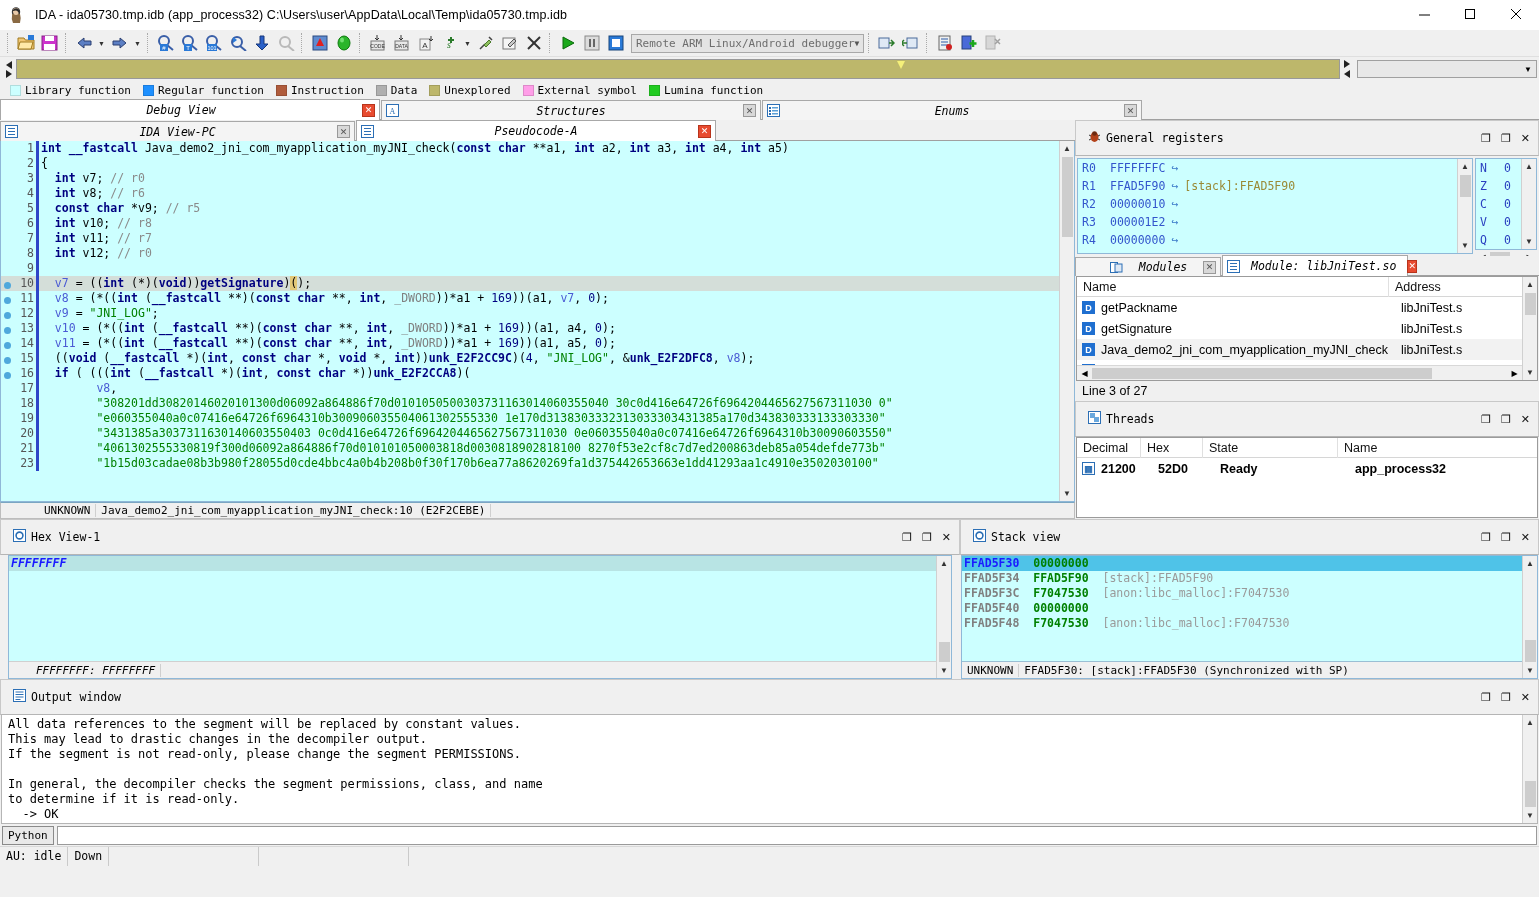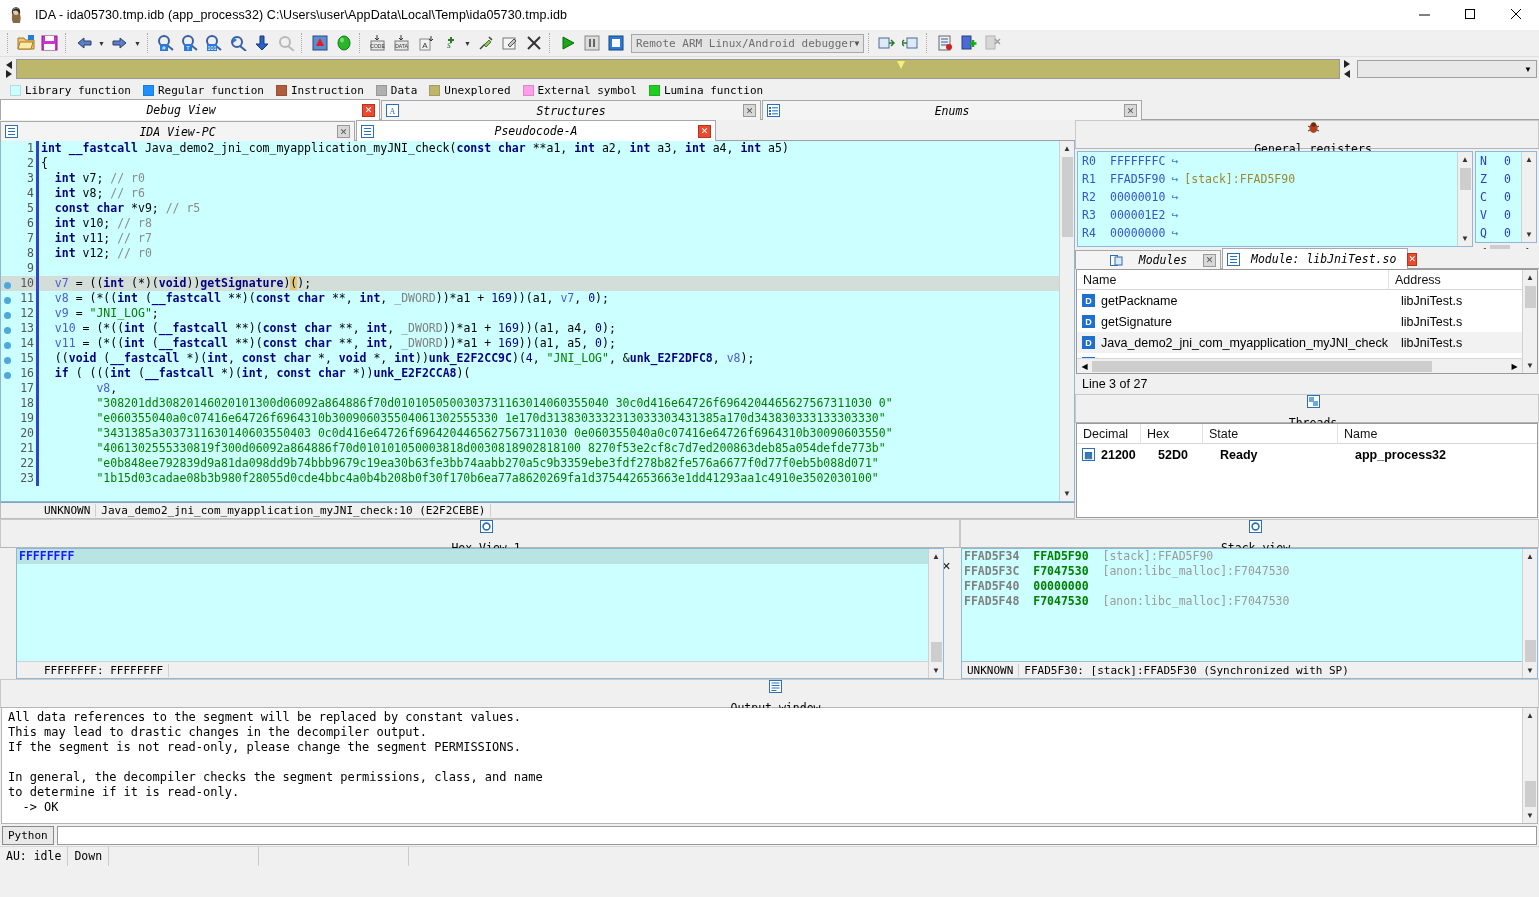--- a/index.html
+++ b/index.html
@@ -118,23 +118,23 @@
   .tab .tab-close {
     width: 13px; height: 13px; display: flex; align-items: center; justify-content: center;
     font-size: 9px; font-weight: bold; font-family: "DejaVu Sans", sans-serif;
     border: 1px solid #999; background: #d8d8d8; color: #555;
   }
   .tab .tab-close.red { background: #e84b30; border: 1px solid #b8341c; color: #fff; }
   .tab .tab-ico { width: 13px; height: 13px; flex: none; }
 
   
   .panel-title {
-    height: 29px; background: #f0f0f0; display: flex; align-items: center;
+    height: 36px; background: #f0f0f0; display: flex; align-items: center;
     border: 1px solid #c8c8c8; border-bottom: 1px solid #b5b5b5;
-    font-family: "DejaVu Sans Mono", monospace; font-size: 11.5px; padding-left: 12px; gap: 5px; flex-direction: column;
+    font-family: "DejaVu Sans Mono", monospace; font-size: 11.5px; padding-left: 12px; gap: 5px;
   }
   .panel-title .pt-label { white-space: nowrap; }
   .panel-btns { margin-left: auto; display: flex; gap: 10px; padding-right: 8px; }
   .panel-btns span { font-size: 11px; color: #111; font-family: "DejaVu Sans", sans-serif; }
 
   
   .code-wrap {
     background: #ccffff; font-family: "DejaVu Sans Mono", monospace; font-size: 11.5px;
     overflow: hidden; position: relative;
   }
@@ -579,21 +579,20 @@
             <div class="code-line"><span class="ln-bp"><span class="dot"></span></span><span class="ln-num">12</span><span class="ln-bar blue"></span><span class="ln-txt"><span class="c-plain">  </span><span class="c-var">v9</span><span class="c-plain"> = </span><span class="c-str">"JNI_LOG"</span><span class="c-plain">;</span></span></div>
             <div class="code-line"><span class="ln-bp"><span class="dot"></span></span><span class="ln-num">13</span><span class="ln-bar blue"></span><span class="ln-txt"><span class="c-plain">  </span><span class="c-var">v10</span><span class="c-plain"> = (*((</span><span class="c-kw">int</span><span class="c-plain"> (</span><span class="c-kw">__fastcall </span><span class="c-plain">**)(</span><span class="c-kw">const char </span><span class="c-plain">**, </span><span class="c-kw">int</span><span class="c-plain">, </span><span class="c-gray">_DWORD</span><span class="c-plain">))*a1 + </span><span class="c-num">169</span><span class="c-plain">))(a1, a4, </span><span class="c-num">0</span><span class="c-plain">);</span></span></div>
             <div class="code-line"><span class="ln-bp"><span class="dot"></span></span><span class="ln-num">14</span><span class="ln-bar blue"></span><span class="ln-txt"><span class="c-plain">  </span><span class="c-var">v11</span><span class="c-plain"> = (*((</span><span class="c-kw">int</span><span class="c-plain"> (</span><span class="c-kw">__fastcall </span><span class="c-plain">**)(</span><span class="c-kw">const char </span><span class="c-plain">**, </span><span class="c-kw">int</span><span class="c-plain">, </span><span class="c-gray">_DWORD</span><span class="c-plain">))*a1 + </span><span class="c-num">169</span><span class="c-plain">))(a1, a5, </span><span class="c-num">0</span><span class="c-plain">);</span></span></div>
             <div class="code-line"><span class="ln-bp"><span class="dot"></span></span><span class="ln-num">15</span><span class="ln-bar blue"></span><span class="ln-txt"><span class="c-plain">  ((</span><span class="c-kw">void</span><span class="c-plain"> (</span><span class="c-kw">__fastcall </span><span class="c-plain">*)(</span><span class="c-kw">int</span><span class="c-plain">, </span><span class="c-kw">const char </span><span class="c-plain">*, </span><span class="c-kw">void</span><span class="c-plain"> *, </span><span class="c-kw">int</span><span class="c-plain">))</span><span class="c-fn">unk_E2F2CC9C</span><span class="c-plain">)(</span><span class="c-num">4</span><span class="c-plain">, </span><span class="c-str">"JNI_LOG"</span><span class="c-plain">, &amp;</span><span class="c-fn">unk_E2F2DFC8</span><span class="c-plain">, </span><span class="c-var">v8</span><span class="c-plain">);</span></span></div>
             <div class="code-line"><span class="ln-bp"><span class="dot"></span></span><span class="ln-num">16</span><span class="ln-bar blue"></span><span class="ln-txt"><span class="c-plain">  </span><span class="c-kw">if</span><span class="c-plain"> ( (((</span><span class="c-kw">int</span><span class="c-plain"> (</span><span class="c-kw">__fastcall </span><span class="c-plain">*)(</span><span class="c-kw">int</span><span class="c-plain">, </span><span class="c-kw">const char </span><span class="c-plain">*))</span><span class="c-fn">unk_E2F2CCA8</span><span class="c-plain">)(</span></span></div>
             <div class="code-line"><span class="ln-bp"></span><span class="ln-num">17</span><span class="ln-bar blue"></span><span class="ln-txt"><span class="c-plain">        </span><span class="c-var">v8</span><span class="c-plain">,</span></span></div>
             <div class="code-line"><span class="ln-bp"></span><span class="ln-num">18</span><span class="ln-bar blue"></span><span class="ln-txt"><span class="c-plain">        </span><span class="c-str">"308201dd30820146020101300d06092a864886f70d0101050500303731163014060355040 30c0d416e64726f6964204465627567311030 0"</span></span></div>
             <div class="code-line"><span class="ln-bp"></span><span class="ln-num">19</span><span class="ln-bar blue"></span><span class="ln-txt"><span class="c-plain">        </span><span class="c-str">"e060355040a0c07416e64726f6964310b300906035504061302555330 1e170d3138303332313033303431385a170d343830333133303330"</span></span></div>
             <div class="code-line"><span class="ln-bp"></span><span class="ln-num">20</span><span class="ln-bar blue"></span><span class="ln-txt"><span class="c-plain">        </span><span class="c-str">"3431385a3037311630140603550403 0c0d416e64726f6964204465627567311030 0e060355040a0c07416e64726f6964310b30090603550"</span></span></div>
             <div class="code-line"><span class="ln-bp"></span><span class="ln-num">21</span><span class="ln-bar blue"></span><span class="ln-txt"><span class="c-plain">        </span><span class="c-str">"4061302555330819f300d06092a864886f70d010101050003818d0030818902818100 8270f53e2cf8c7d7ed200863deb85a054defde773b"</span></span></div>
-            <div class="code-line"><span class="ln-bp"></span><span class="ln-num">22</span><span class="ln-bar blue"></span><span class="ln-txt"><span class="c-plain">        </span><span class="c-str">"e0b848ee792839d9a81da098dd9b74bbb9679c19ea30b63fe3bb74aabb270a5c9b3359ebe3fdf278b82fe576a6677f0d77f0eb5b088d071"</span></span></div>
             <div class="code-line"><span class="ln-bp"></span><span class="ln-num">23</span><span class="ln-bar blue"></span><span class="ln-txt"><span class="c-plain">        </span><span class="c-str">"1b15d03cadae08b3b980f28055d0cde4bbc4a0b4b208b0f30f170b6ea77a8620269fa1d375442653663e1dd41293aa1c4910e3502030100"</span></span></div>
           </div>
         <div class="vsb" style="height:100%">
           <div class="arr">▲</div>
           <div class="thumb" style="height:80px"></div>
           <div class="track"></div>
           <div class="arr">▼</div>
         </div>
       </div>
 
@@ -812,21 +811,21 @@
               <circle cx="6.5" cy="6.5" r="3.4" fill="none" stroke="#2c6fb5" stroke-width="1.6"></circle>
             </svg>
         </span>
         <span class="pt-label">Hex View-1</span>
         <span class="panel-btns">
           <span>❐</span>
           <span>❐</span>
           <span>✕</span>
         </span>
       </div>
-      <div style="flex:1; display:flex; border:1px solid #8fb8d8; margin:0 16px;">
+      <div style="flex:1; display:flex; border:1px solid #8fb8d8; margin:0 8px;font-style:italic;">
         <div style="flex:1; background:#ccffff; overflow:hidden; display:flex; flex-direction:column;">
           <div style="background:#b8e4e4; height:15px; line-height:15px; font-family:'DejaVu Sans Mono',monospace; font-size:11.5px; color:#1a1aff; font-weight:bold; padding-left:2px;">FFFFFFFF</div>
           <div style="flex:1;"></div>
           <div class="status-strip" style="border:none; border-top:1px solid #d0d0d0; background:#f0f0f0;">
             <div style="width:22px;"></div>
             <div class="seg">FFFFFFFF: FFFFFFFF</div>
             <div class="seg" style="flex:1; border-right:none;"></div>
           </div>
         </div>
         <div class="vsb">
@@ -849,20 +848,21 @@
         <span class="pt-label">Stack view</span>
         <span class="panel-btns">
           <span>❐</span>
           <span>❐</span>
           <span>✕</span>
         </span>
       </div>
       <div style="flex:1; display:flex; border:1px solid #8fb8d8; margin:0 1px;">
         <div style="flex:1; background:#ccffff; overflow:hidden; display:flex; flex-direction:column;">
           <div id="stack-rows" style="flex:1;">
+              <div class="stk-row sel"><span class="stk-addr sel">FFAD5F30</span><span class="stk-val">  00000000</span><span class="stk-note"></span></div>
               <div class="stk-row"><span class="stk-addr">FFAD5F34</span><span class="stk-val">  FFAD5F90</span><span class="stk-note">  [stack]:FFAD5F90</span></div>
               <div class="stk-row"><span class="stk-addr">FFAD5F3C</span><span class="stk-val">  F7047530</span><span class="stk-note">  [anon:libc_malloc]:F7047530</span></div>
               <div class="stk-row"><span class="stk-addr">FFAD5F40</span><span class="stk-val">  00000000</span><span class="stk-note"></span></div>
               <div class="stk-row"><span class="stk-addr">FFAD5F48</span><span class="stk-val">  F7047530</span><span class="stk-note">  [anon:libc_malloc]:F7047530</span></div>
             </div>
           <div class="status-strip" style="border:none; border-top:1px solid #9abfd4; background:#f0f0f0;">
             <div class="seg">UNKNOWN</div>
             <div class="seg" style="flex:1; border-right:none;">FFAD5F30: [stack]:FFAD5F30  (Synchronized with SP)</div>
           </div>
         </div>

